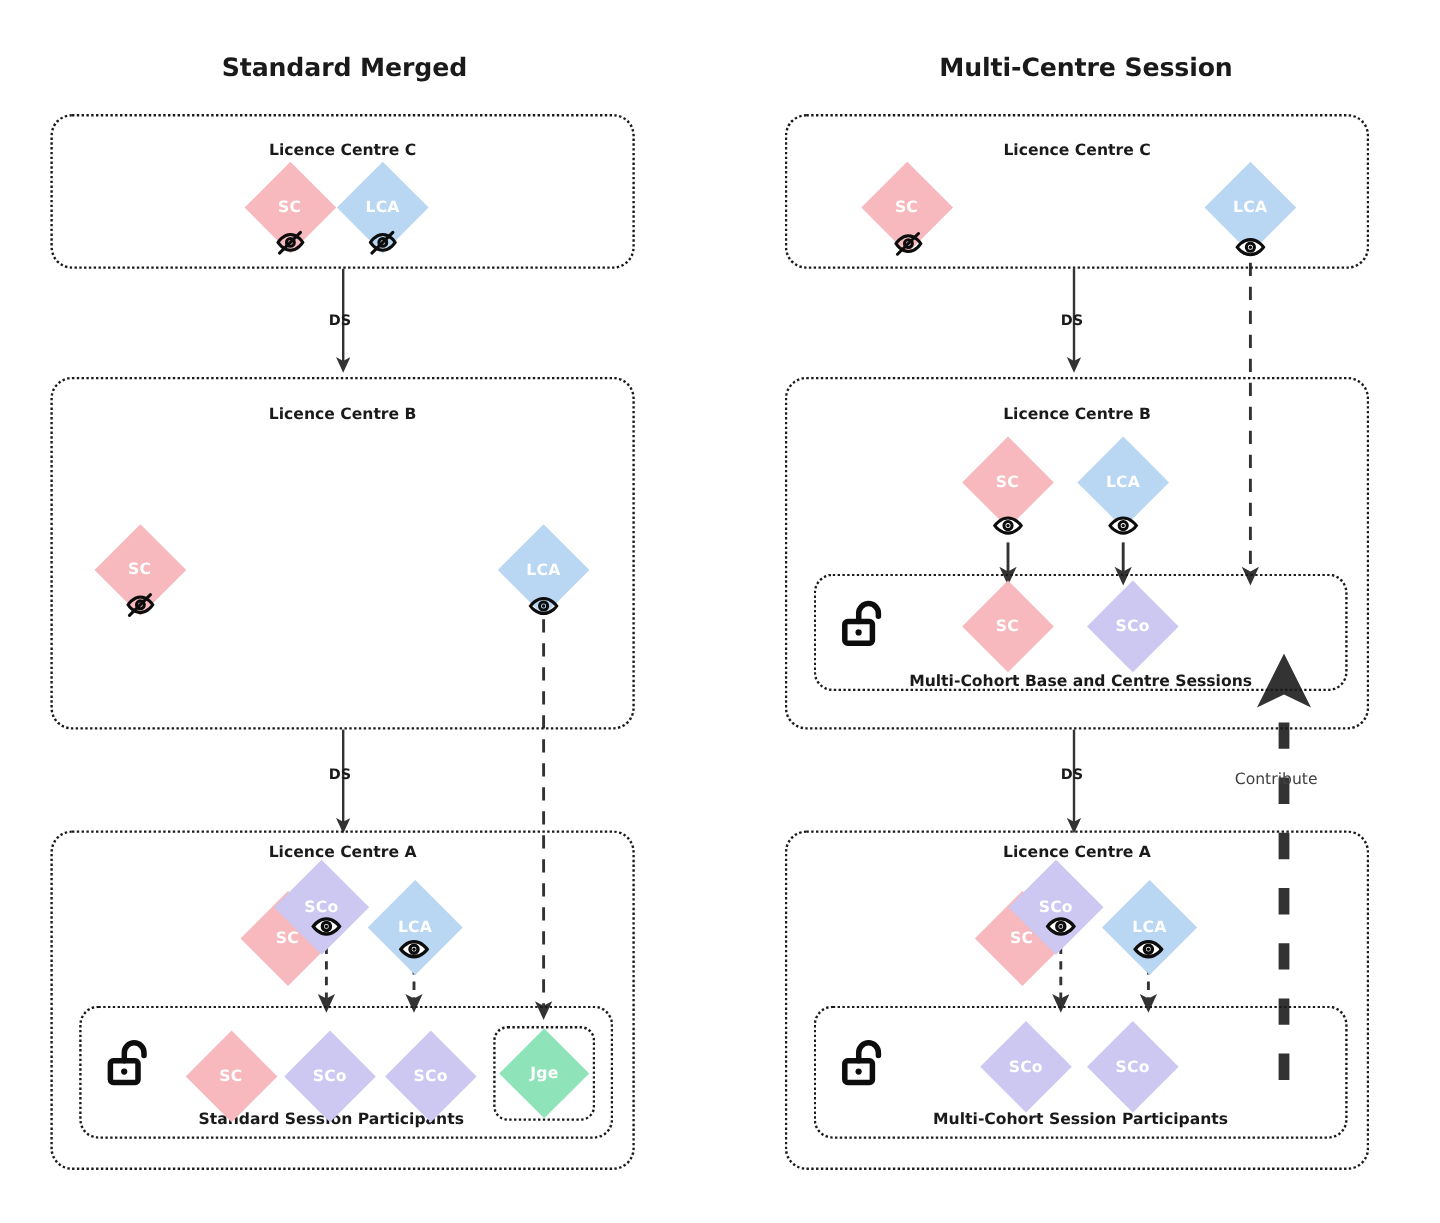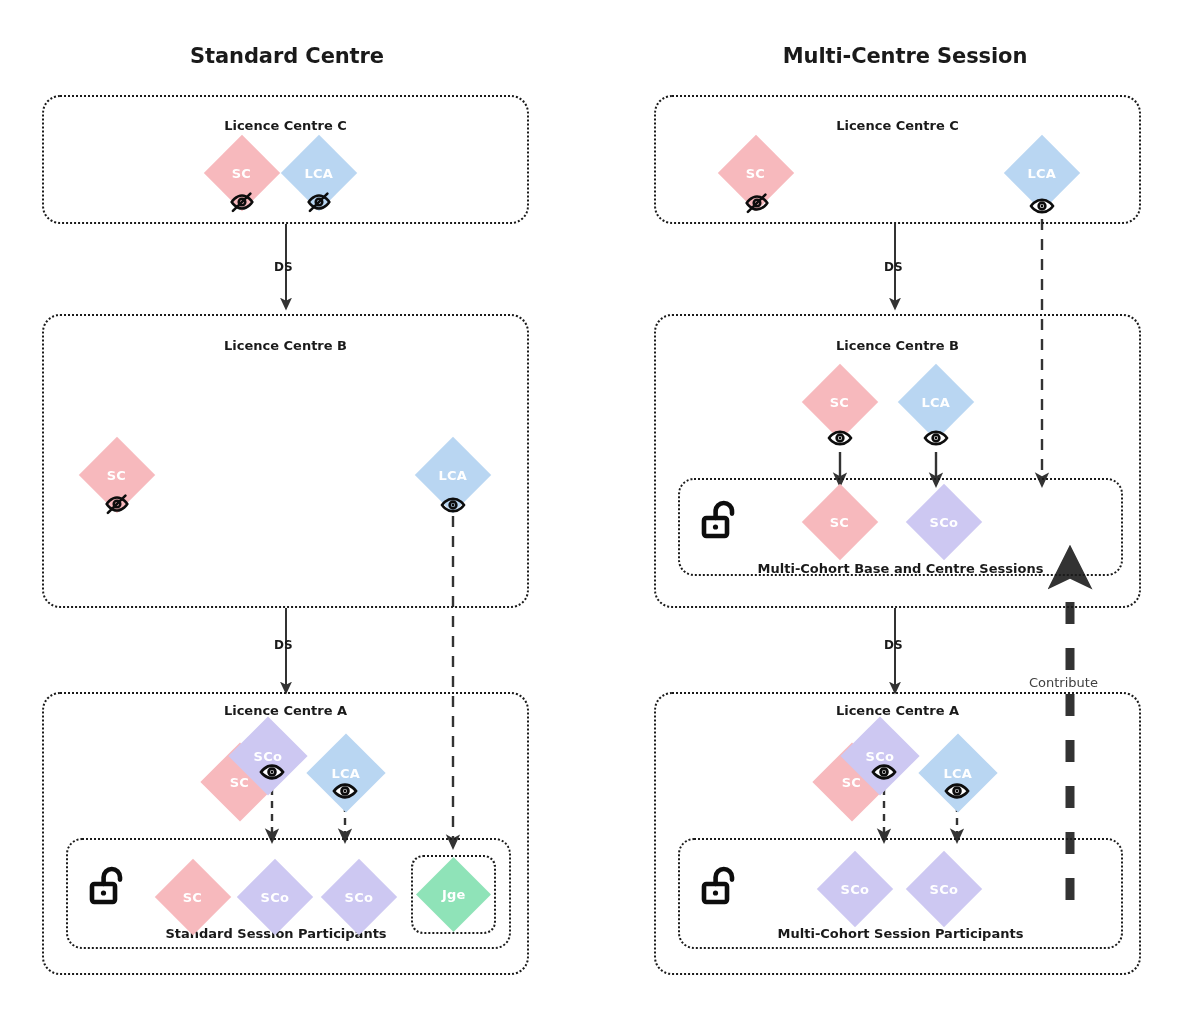--- a/index.html
+++ b/index.html
@@ -124,21 +124,21 @@
 
     <line x1="936" y1="452" x2="936" y2="480" stroke="#333333" stroke-width="2.4" marker-end="url(#ah)"></line>
 
     <line x1="884" y1="788" x2="884" y2="836" stroke="#333333" stroke-width="2.4" stroke-dasharray="7,6" marker-end="url(#ah)"></line>
 
     <line x1="957" y1="805" x2="957" y2="836" stroke="#333333" stroke-width="2.4" stroke-dasharray="7,6" marker-end="url(#ah)"></line>
 
     <line x1="1070" y1="900" x2="1070" y2="568" stroke="#333333" stroke-width="9" stroke-dasharray="22,24" marker-end="url(#ah-thick)"></line>
   </svg>
 
-  <div class="panel-title" style="left:92px; top:44px; width:390px;">Standard Centre</div>
+  <div class="panel-title" style="left:92px; top:44px; width:390px;">Standard Merged</div>
 
   <div class="centre-box" style="left:42px; top:95px; width:487px; height:129px;"></div>
   <div class="centre-label" style="left:42px; top:118px; width:487px;">Licence Centre C</div>
 
   <div class="diamond d-sc" style="left:215px; top:146px; width:54px; height:54px;">
     <span>SC</span>
   </div>
   <div class="icon-wrap" style="left:228px; top:188px;">
     <svg width="28" height="28" viewBox="0 0 24 24" fill="none" stroke="#0d0d0d" stroke-width="2.2" stroke-linecap="round">
       <path d="M3.2 12s3.4-5.6 8.8-5.6S20.8 12 20.8 12 17.4 17.6 12 17.6 3.2 12 3.2 12z"></path>
@@ -308,21 +308,21 @@
 
   <div class="diamond d-sc" style="left:813px; top:495px; width:54px; height:54px;">
     <span>SC</span>
   </div>
   <div class="diamond d-sco" style="left:917px; top:495px; width:54px; height:54px;">
     <span>SCo</span>
   </div>
 
   <div class="edge-label" style="left:884px; top:638px;">DS</div>
 
-  <div class="edge-label light" style="left:1029px; top:675px;">Contribute</div>
+  <div class="edge-label light" style="left:1029px; top:642px;">Contribute</div>
 
   <div class="centre-box" style="left:654px; top:692px; width:487px; height:283px;"></div>
   <div class="centre-label" style="left:654px; top:703px; width:487px;">Licence Centre A</div>
 
   <div class="diamond d-sc" style="left:824px; top:754px; width:56px; height:56px; z-index:1;">
     <span>SC</span>
   </div>
   <div class="diamond d-sco" style="left:852px; top:728px; width:56px; height:56px; z-index:2;">
     <span>SCo</span>
   </div>

